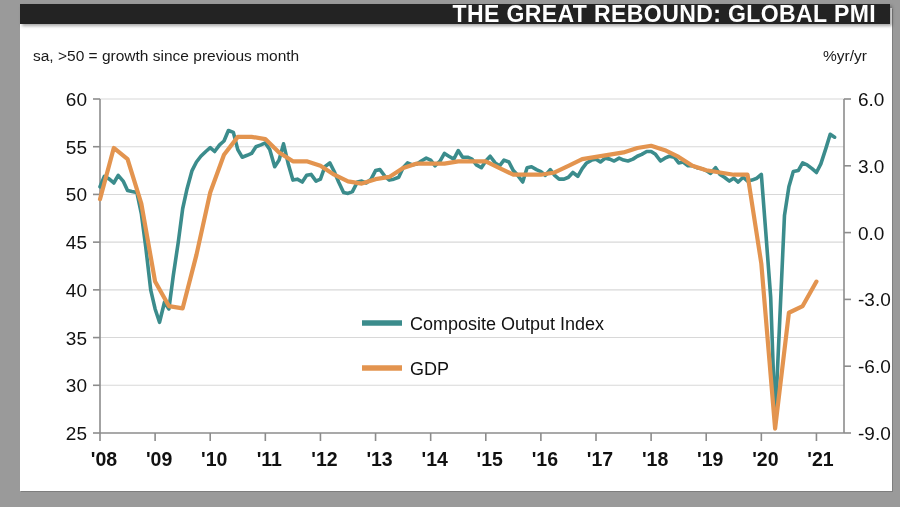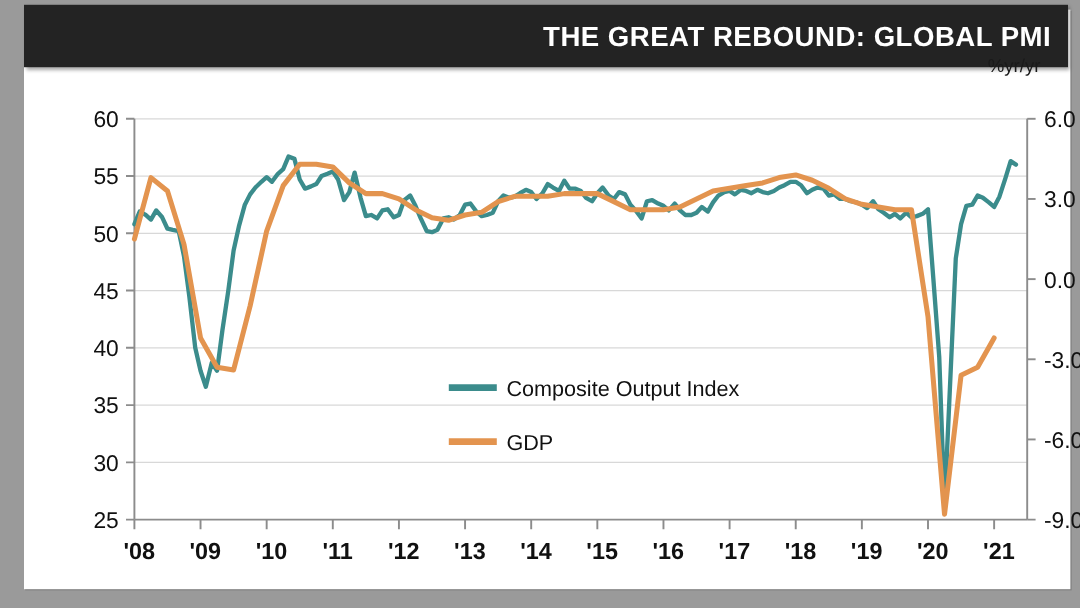--- a/index.html
+++ b/index.html
@@ -22,21 +22,21 @@
     width: 872px;
     height: 483px;
     background: #ffffff;
     box-shadow: 1px 1px 0 rgba(0,0,0,0.18);
   }
   #title-banner {
     position: absolute;
     left: 20px;
     top: 4px;
     width: 870px;
-    height: 52px;
+    height: 20px;
     background: #232323;
     box-shadow: 2px 2px 3px rgba(0,0,0,0.35);
     display: flex;
     align-items: center;
     justify-content: flex-end;
     box-sizing: border-box;
     padding-right: 14px;
   }
   #title-text {
     color: #ffffff;
@@ -57,21 +57,21 @@
     position: absolute;
     right: 33px;
     top: 47px;
     font-size: 15.5px;
     color: #1a1a1a;
     white-space: nowrap;
     text-align: center;
   }
   #plot-wrap {
     position: absolute;
-    left: 16px;
+    left: 4px;
     top: 0;
     width: 776px;
     height: 507px;
     padding-left: 28px;
   }
   svg.plot { display: block; }
   .tick-label {
     font-family: "Liberation Sans", sans-serif;
     font-size: 19px;
     fill: #111111;
@@ -96,20 +96,21 @@
 <body>
 
 <div id="screenshot">
 
   <div id="card"></div>
 
   <div id="title-banner">
     <span id="title-text">THE GREAT REBOUND: GLOBAL PMI</span>
   </div>
 
+  <div id="subtitle">sa, &gt;50 = growth since previous month</div>
   <div id="right-axis-title">%yr/yr</div>
 
   <div id="plot-wrap">
     <svg class="plot" id="chart-svg" width="900" height="507" viewBox="0 0 900 507">
         <line x1="68" x2="812" y1="99" y2="99" class="gridline"></line>
         <line x1="68" x2="812" y1="146.71428571428572" y2="146.71428571428572" class="gridline"></line>
         <line x1="68" x2="812" y1="194.42857142857142" y2="194.42857142857142" class="gridline"></line>
         <line x1="68" x2="812" y1="242.14285714285717" y2="242.14285714285717" class="gridline"></line>
         <line x1="68" x2="812" y1="289.8571428571429" y2="289.8571428571429" class="gridline"></line>
         <line x1="68" x2="812" y1="337.57142857142856" y2="337.57142857142856" class="gridline"></line>

